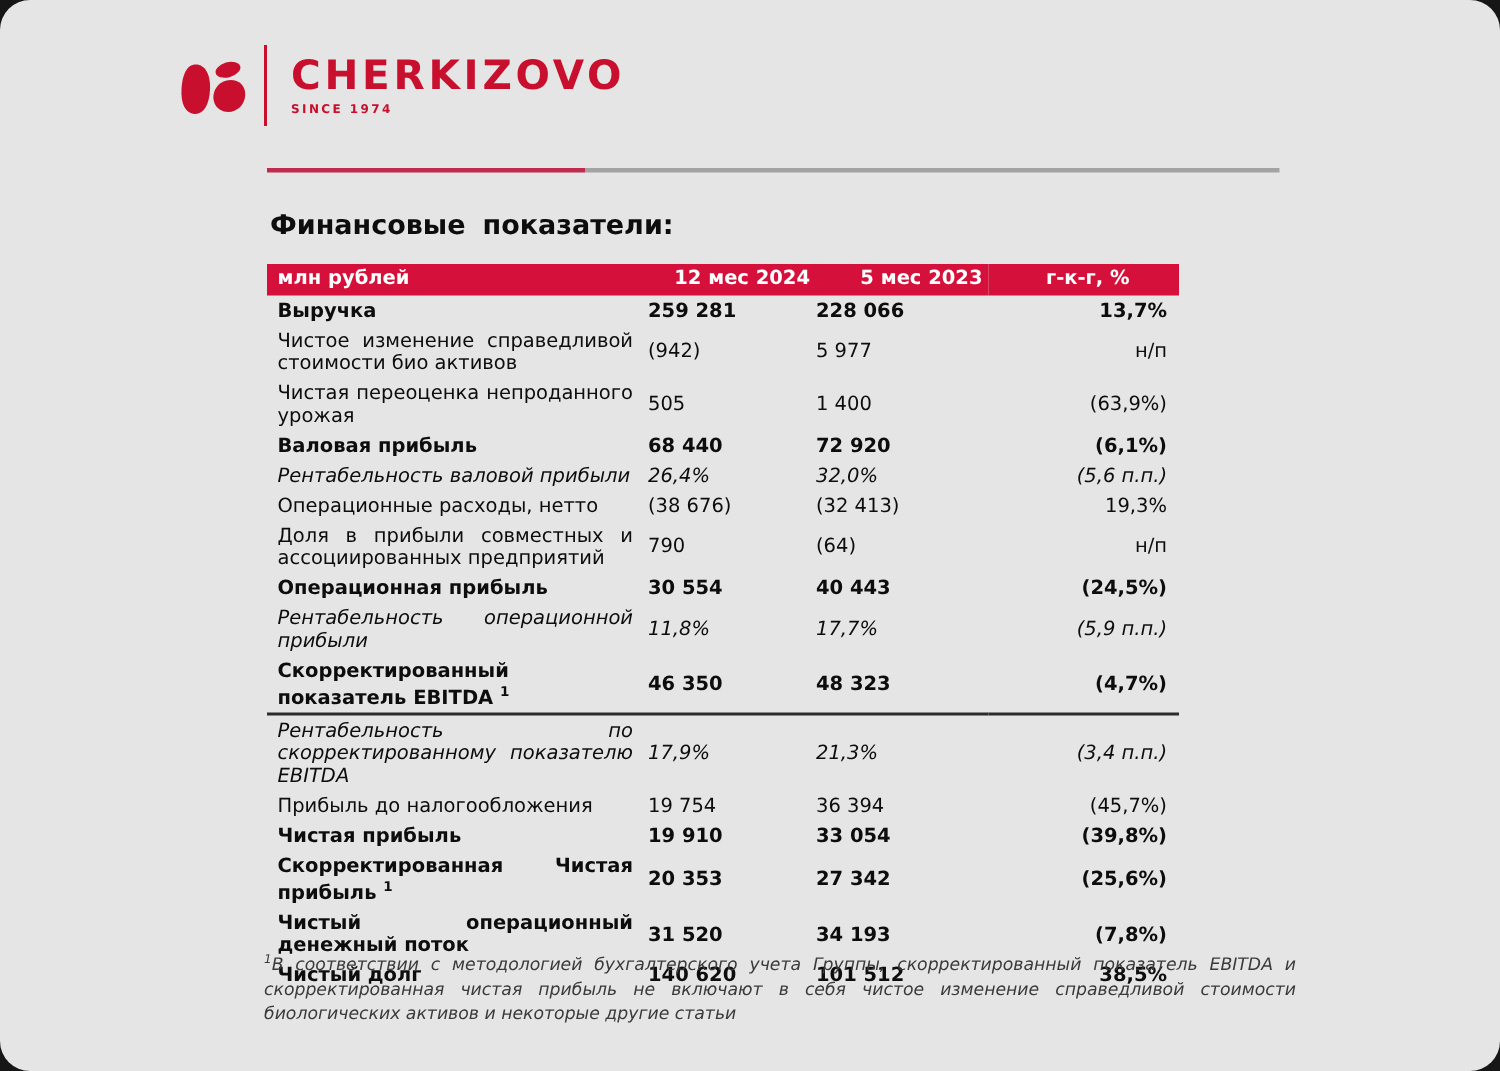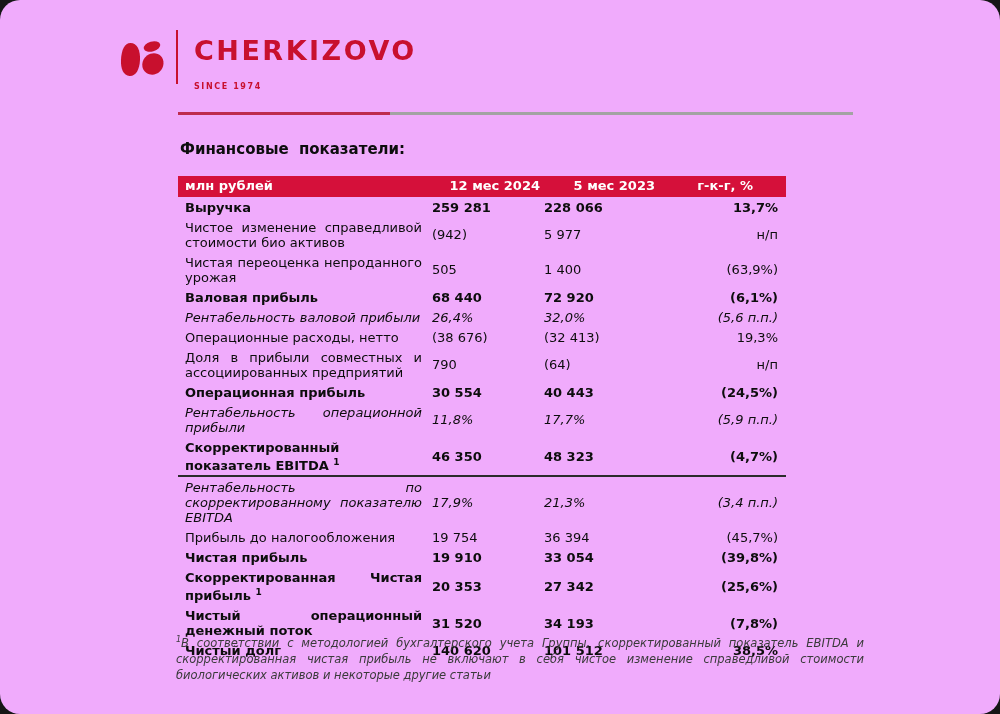--- a/index.html
+++ b/index.html
@@ -1,49 +1,49 @@
 <!DOCTYPE html>
 <html><head>
 <meta charset="utf-8">
 <style>
   * { margin: 0; padding: 0; box-sizing: border-box; }
   html, body { background: #161616; font-family: "DejaVu Sans", "Liberation Sans", sans-serif; }
   .page {
     position: relative;
     width: 1000px;
     height: 714px;
-    background: #f0abfc;
+    background: #e5e5e5;
     border-radius: 20px;
     overflow: hidden;
     color: #111;
   }
 
   
   .logo-block { position: absolute; left: 118px; top: 30px; display: flex; align-items: flex-start; }
   .logo-icon { width: 48px; height: 48px; margin-top: 6px; }
   .logo-sep { width: 2px; height: 54px; background: #C8102E; margin: 0 16px 0 10px; }
   .brand-name {
     font-size: 27px; font-weight: bold; letter-spacing: 2.5px;
     color: #C8102E; line-height: 1.1; margin-top: 6px;
   }
   .brand-since {
     font-size: 8px; font-weight: bold; letter-spacing: 1.6px;
-    color: #C8102E; margin-top: 16px;
+    color: #C8102E; margin-top: 2px;
   }
 
   
   .rule { position: absolute; left: 178px; top: 112px; height: 3px; width: 675px; font-size: 0; }
   .rule .seg { display: inline-block; height: 3px; vertical-align: top; }
   .rule .seg-red  { width: 212px; background: #BE2B4E; }
   .rule .seg-gray { width: 463px; background: #A3A3A3; }
 
   
   .section-title {
     position: absolute; left: 180px; top: 140px;
-    font-size: 15px; font-weight: bold; word-spacing: 5px; color: #0d0d0d;
+    font-size: 18px; font-weight: bold; word-spacing: 5px; color: #0d0d0d;
   }
 
   
   .fin-table {
     position: absolute; left: 178px; top: 176px;
     width: 608px; border-collapse: collapse; table-layout: fixed;
     font-size: 13px; color: #0d0d0d;
   }
   .fin-table col.c-label { width: 254px; }
   .fin-table col.c-2024  { width: 112px; }

